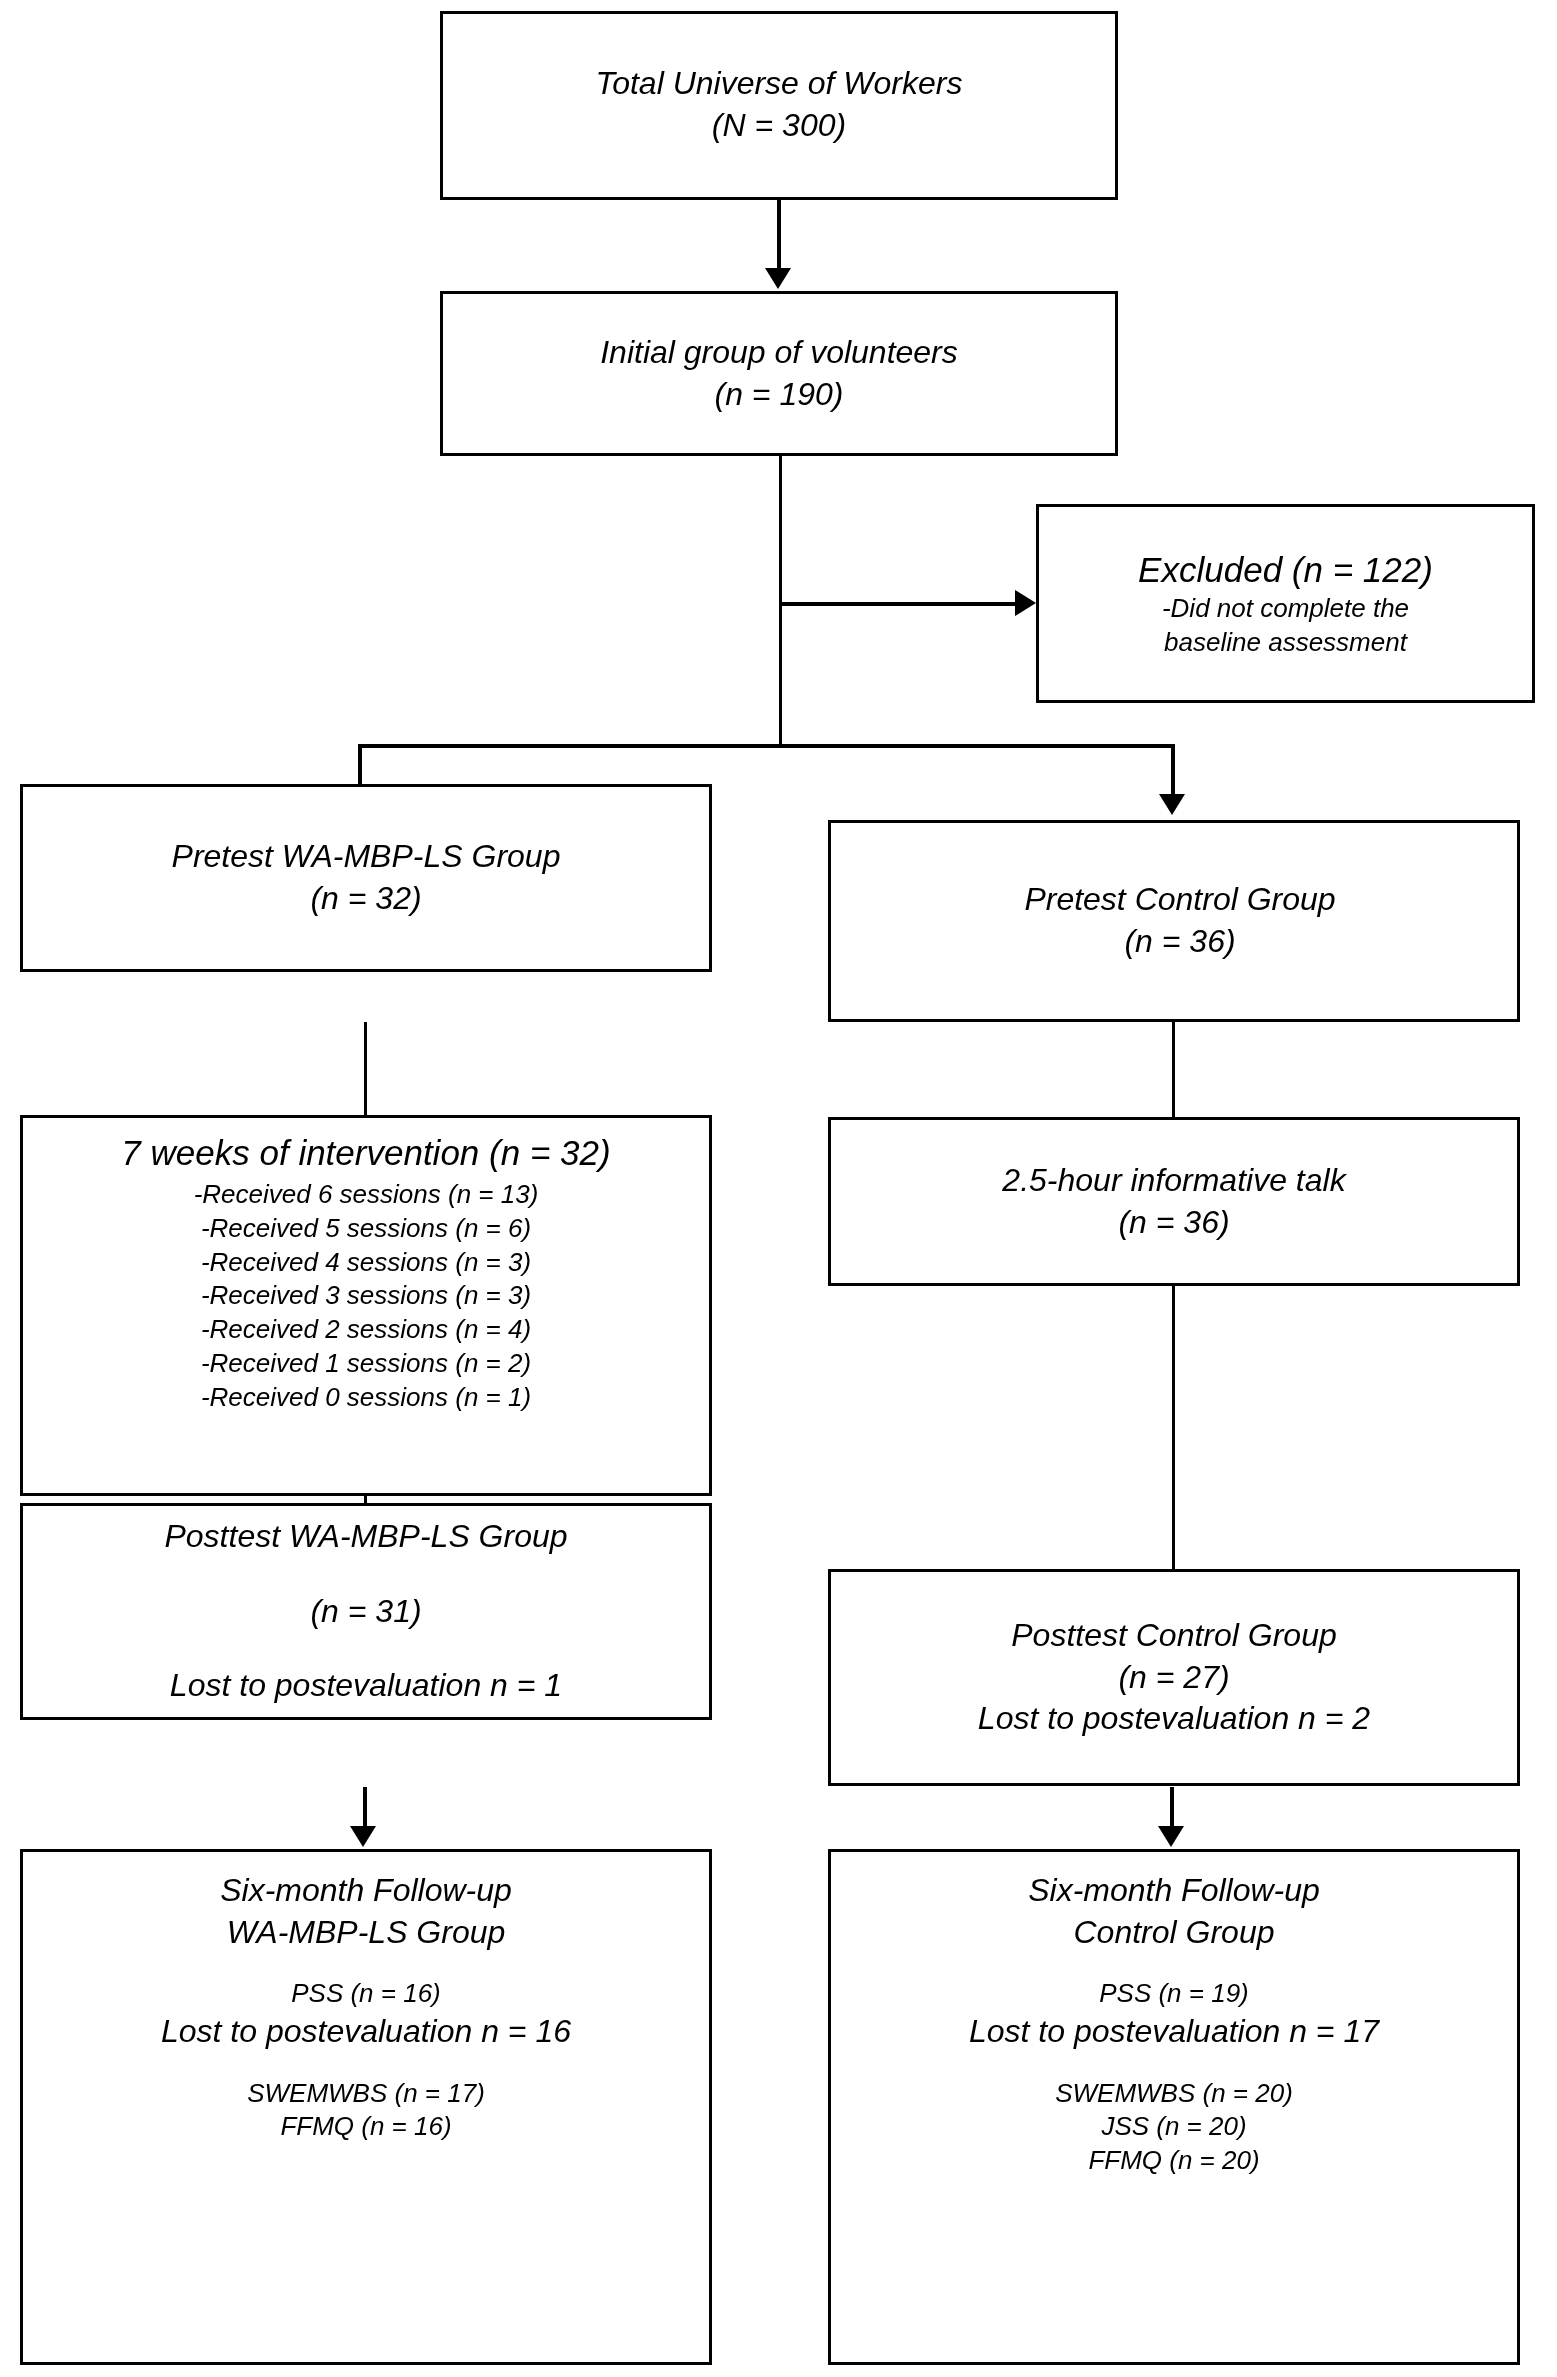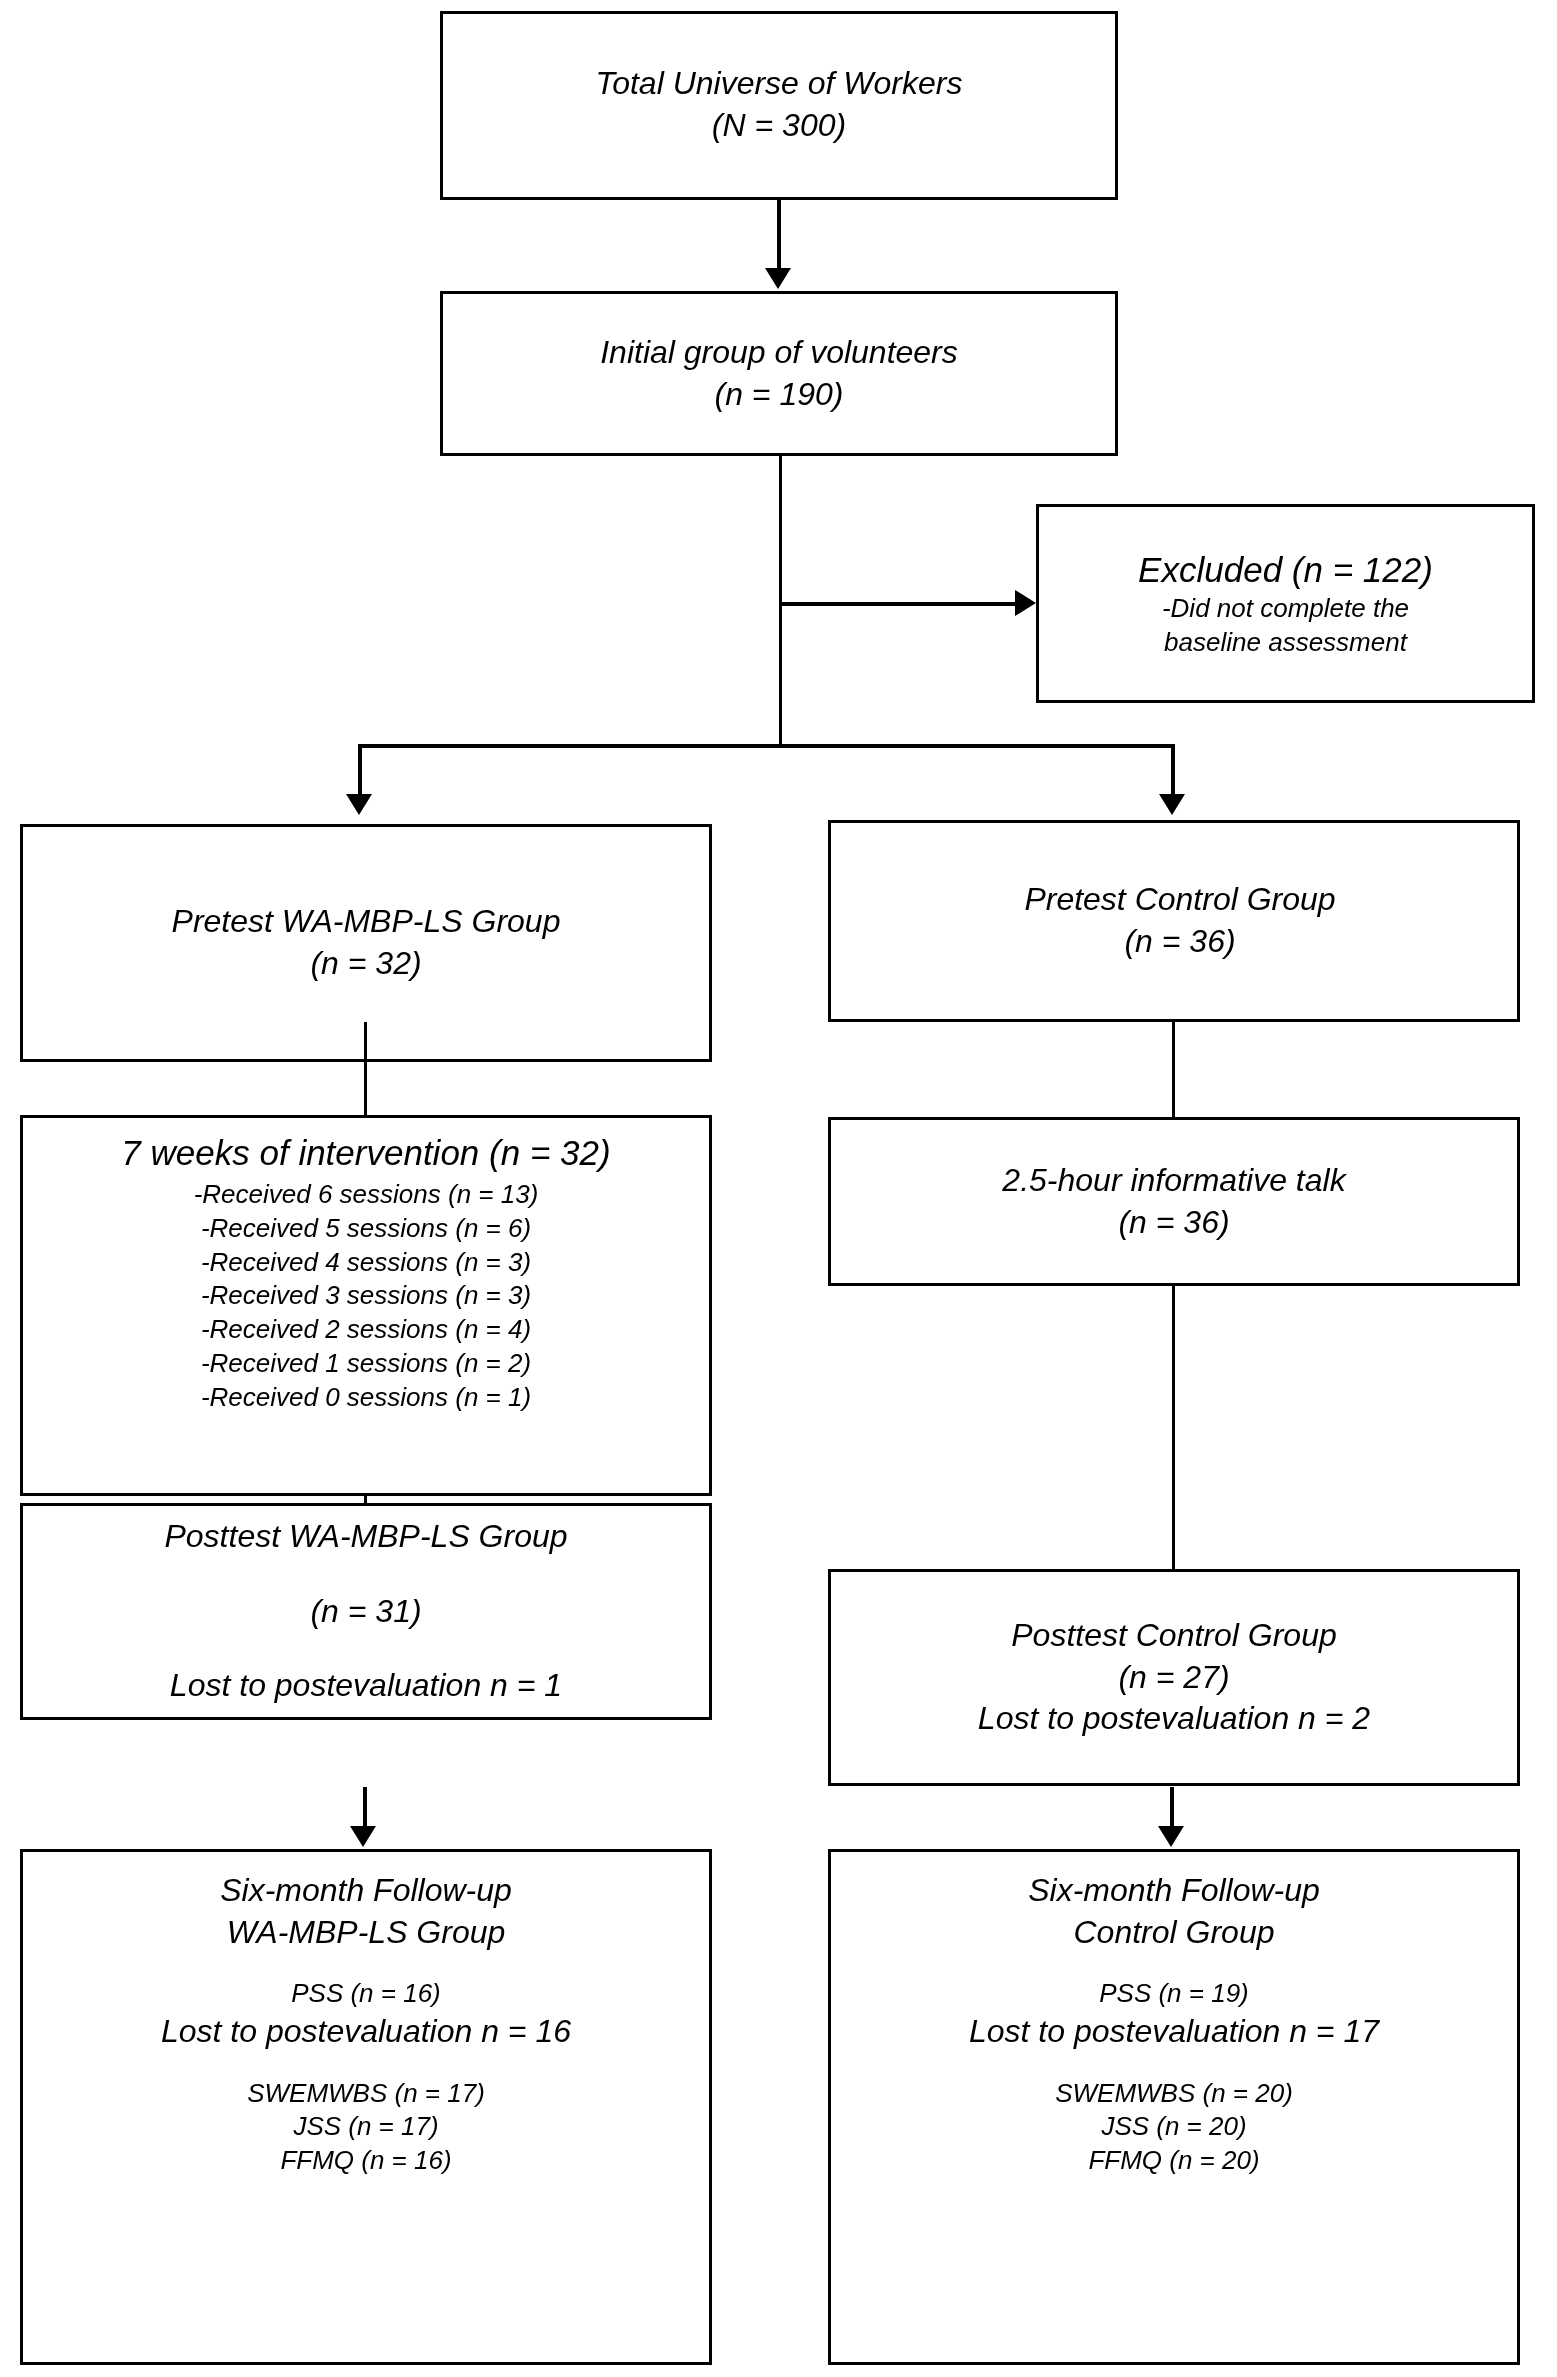--- a/index.html
+++ b/index.html
@@ -58,21 +58,21 @@
     <span class="ln fs-small">-Did not complete the</span>
     <span class="ln fs-small">baseline assessment</span>
   </div>
 
   <div class="hline" style="left:358px;top:744px;width:817px;"></div>
   <div class="vline" style="left:358px;top:744px;height:52px;"></div>
   <div class="arrow-down" style="left:346px;top:794px;"></div>
   <div class="vline" style="left:1171px;top:744px;height:52px;"></div>
   <div class="arrow-down" style="left:1159px;top:794px;"></div>
 
-  <div class="node" style="left:20px;top:824px;width:692px;height:238px;">
+  <div class="node" style="left:20px;top:784px;width:692px;height:188px;">
     <span class="ln fs-big">Pretest WA-MBP-LS Group</span>
     <span class="ln fs-big">(n = 32)</span>
   </div>
 
   <div class="node" style="left:828px;top:820px;width:692px;height:202px;padding-left:12px;">
     <span class="ln fs-big">Pretest Control Group</span>
     <span class="ln fs-big">(n = 36)</span>
   </div>
 
   <div class="vline-thin" style="left:364px;top:1022px;height:94px;"></div>
@@ -118,21 +118,20 @@
   <div class="arrow-down" style="left:1158px;top:1826px;"></div>
 
   <div class="node" style="left:20px;top:1849px;width:692px;height:516px;justify-content:flex-start;padding:18px 12.6px;">
     <span class="ln fs-big">Six-month Follow-up</span>
     <span class="ln fs-big">WA-MBP-LS Group</span>
     <div class="spacer"></div>
     <span class="ln fs-small">PSS (n = 16)</span>
     <span class="ln fs-big">Lost to postevaluation n = 16</span>
     <div class="spacer"></div>
     <span class="ln fs-small">SWEMWBS (n = 17)</span>
-    <span class="ln fs-small">JSS (n = 17)</span>
     <span class="ln fs-small">FFMQ (n = 16)</span>
   </div>
 
   <div class="node" style="left:828px;top:1849px;width:692px;height:516px;justify-content:flex-start;padding:18px 12.6px;">
     <span class="ln fs-big">Six-month Follow-up</span>
     <span class="ln fs-big">Control Group</span>
     <div class="spacer"></div>
     <span class="ln fs-small">PSS (n = 19)</span>
     <span class="ln fs-big">Lost to postevaluation n = 17</span>
     <div class="spacer"></div>

